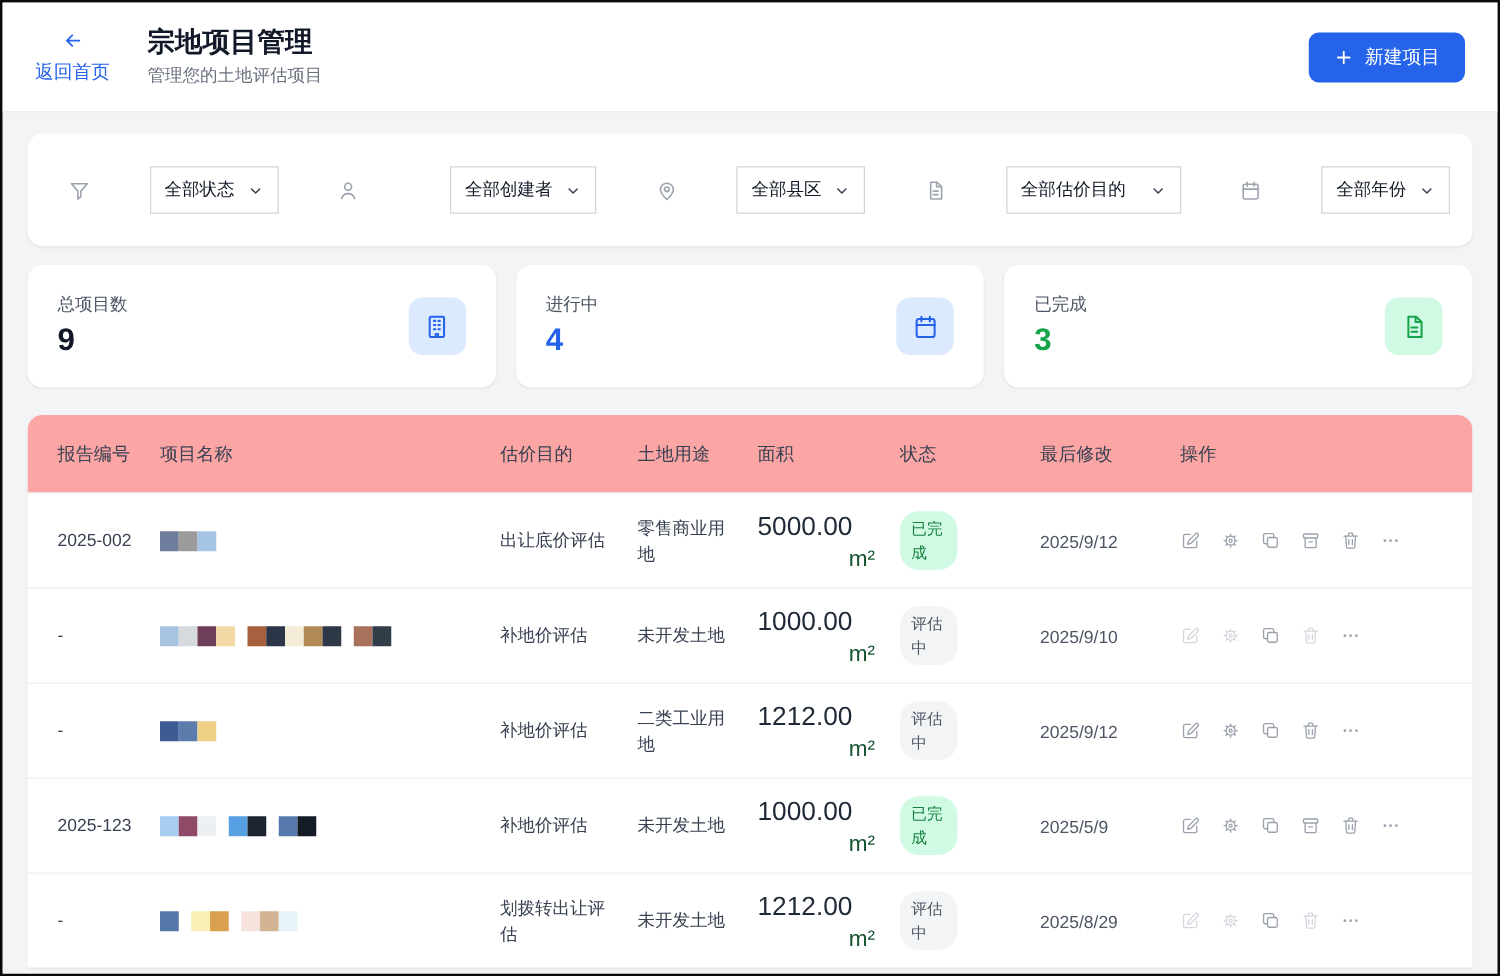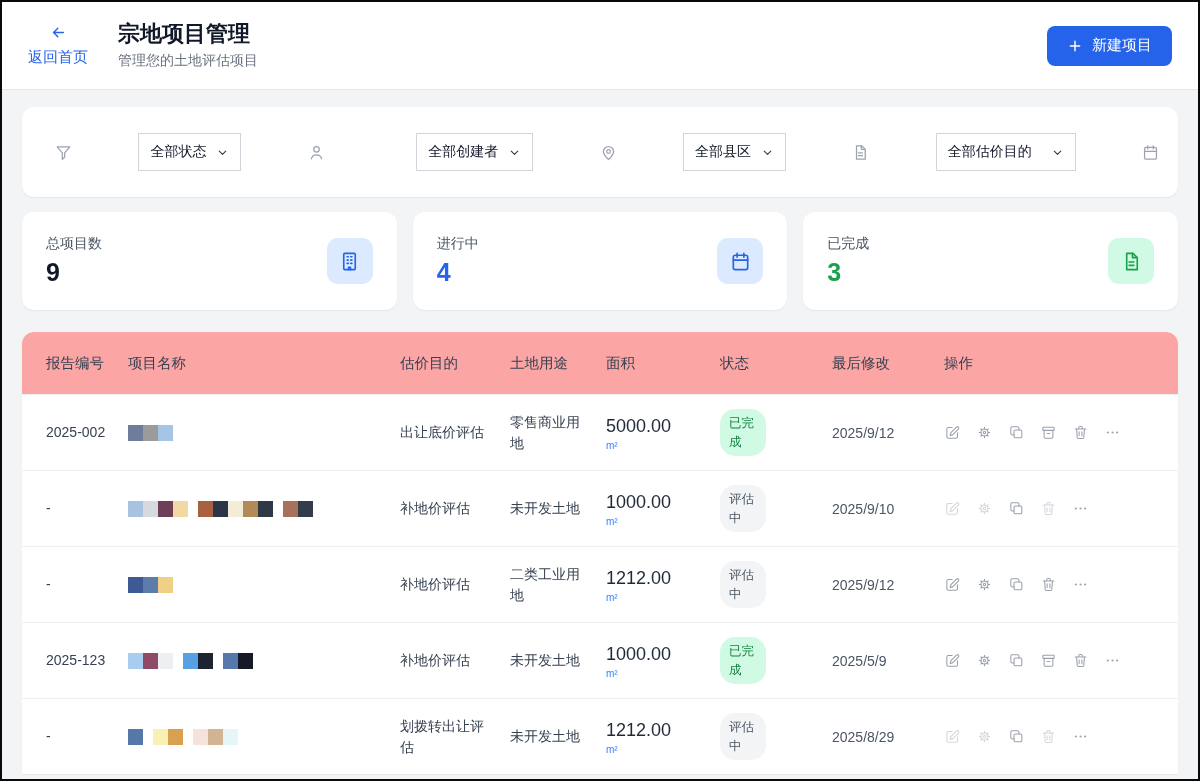--- a/index.html
+++ b/index.html
@@ -42,22 +42,22 @@
   .tgrid { display:grid; grid-template-columns:106px 272px 110px 96px 114px 112px 112px 1fr; align-items:center; }
   .tgrid > div { padding-right:20px; }
   .tgrid > div:first-child { padding-left:24px; }
   .thead { background:#fca5a5; min-height:62px; color:#374151; font-size:14.5px; font-weight:400; padding:10px 0; }
   .trow { border-top:1px solid #eef0f2; min-height:76px; font-size:14px; color:#374151; padding:10px 0; }
   .report-no { line-height:1.45; word-break:break-all; }
   .blocks { display:flex; align-items:center; }
   .blk { width:15px; height:16px; flex:none; }
   .blk-gap { width:10px; height:16px; flex:none; }
   .cell-text { line-height:1.5; }
-  .area-val { color:#1f2937; font-size:18px; line-height:1.4; }
-  .area-unit { color:#3b82f6; font-size:10px; }
+  .area-val { color:#1f2937; font-size:21px; line-height:1.4; }
+  .area-unit { color:#14532d; font-size:18px;text-align:right; }
   .badge { display:inline-block; width:46px; padding:5px 9px; border-radius:15px; font-size:12.5px; line-height:1.45; }
   .date-cell { color:#4b5563; }
   .actions { display:flex; align-items:center; gap:15px; }
   .action-btn { background:none; border:none; padding:0; cursor:pointer; color:#9aa1ac; display:flex; align-items:center; }
   .action-btn.muted { color:#d3d7dd; }
   .action-btn svg { width:17px; height:17px; }
 </style>
 </head>
 <body>
 
@@ -145,20 +145,28 @@
                 <path d="M6 9.5l6 6 6-6"></path>
               </svg>
             </span>
           </div>
           <span class="flt-icon">
             <svg viewBox="0 0 24 24" width="19" height="19" fill="none" stroke="currentColor" stroke-width="1.6" stroke-linecap="round" stroke-linejoin="round" style="display:block">
               <rect x="4.5" y="5.5" width="15" height="15" rx="2"></rect>
               <path d="M8.5 3.5v4M15.5 3.5v4M4.5 10.5h15"></path>
             </svg>
           </span>
+          <div class="select" style="min-width: 96px;">
+            <span>全部年份</span>
+            <span class="chev">
+              <svg viewBox="0 0 24 24" width="13" height="13" fill="none" stroke="currentColor" stroke-width="2.2" stroke-linecap="round" stroke-linejoin="round" style="display:block">
+                <path d="M6 9.5l6 6 6-6"></path>
+              </svg>
+            </span>
+          </div>
         </div>
     </div>
 
     <div class="stats" id="stats-slot">
         <div class="stat-card">
           <div>
             <div class="stat-label">总项目数</div>
             <div class="stat-value" style="color:#111827">9</div>
           </div>
           <div class="stat-icon" style="background:#dbeafe;color:#2563eb">

